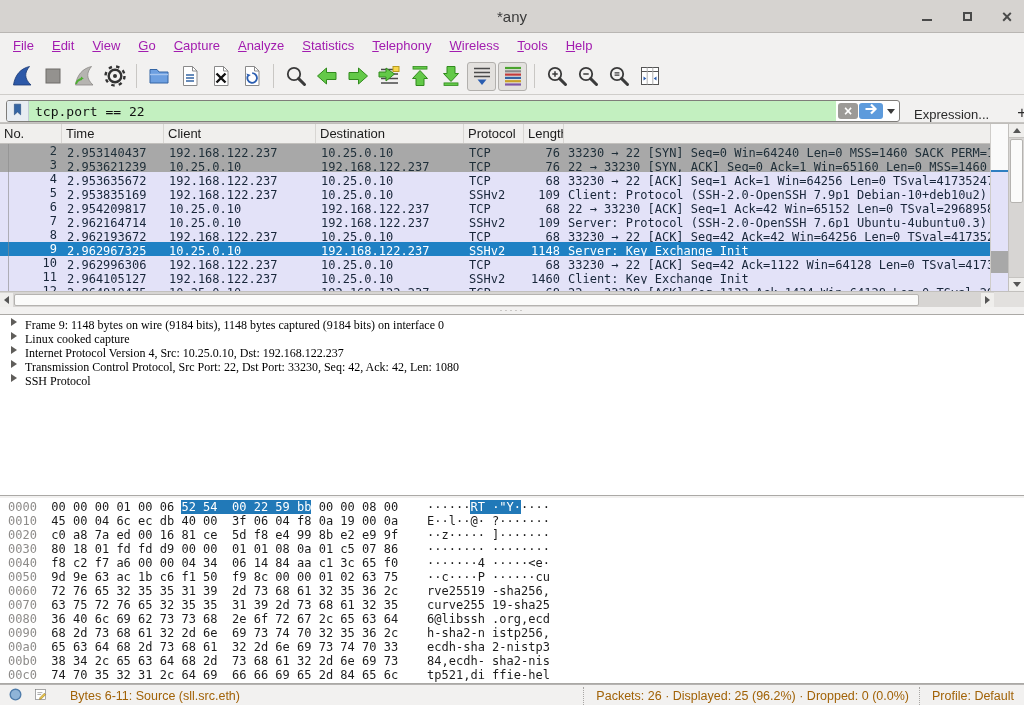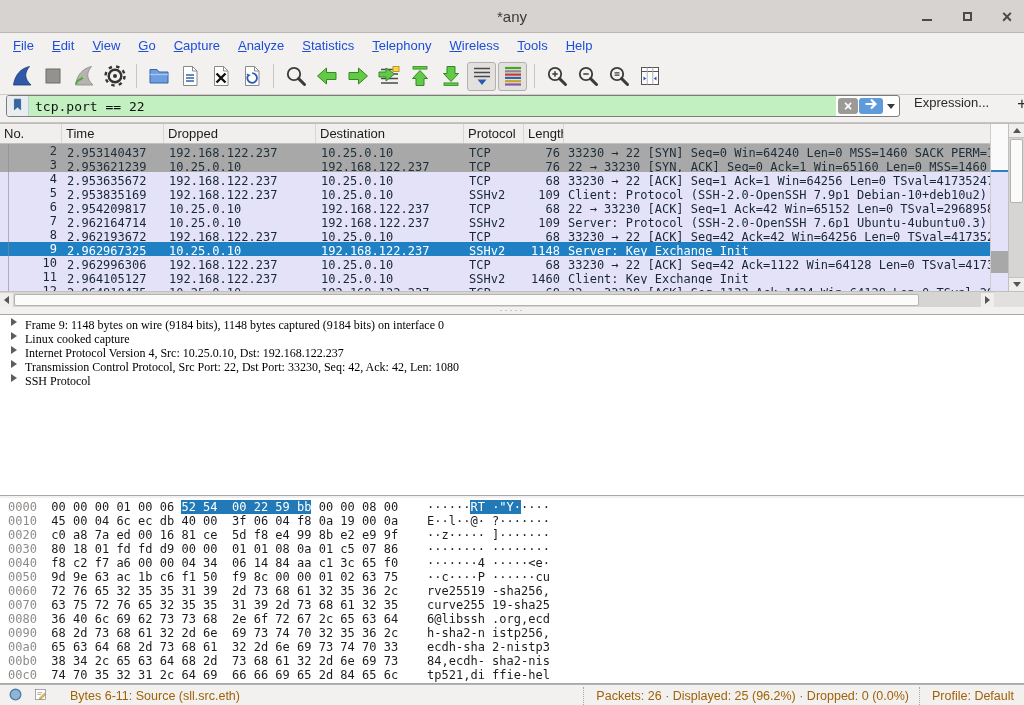--- a/index.html
+++ b/index.html
@@ -13,35 +13,35 @@
               display:flex; align-items:center; position:relative; }
   .title { position:absolute; left:0; right:0; text-align:center; font-size:15px; color:#3a3a3a; }
   .winbtns { position:absolute; right:8px; top:0; height:33px; display:flex; align-items:center; gap:22px; }
   .wbtn { width:18px; height:18px; display:flex; align-items:center; justify-content:center; cursor:default; }
   .min-glyph { width:10px; height:2px; background:#4a4a4a; margin-top:6px; }
   .max-glyph { width:9px; height:9px; border:2px solid #4a4a4a; }
   .close-glyph { font-size:18px; font-weight:bold; color:#4a4a4a; line-height:14px; }
 
   
   .menubar { height:25px; background:#f2f1f0; display:flex; align-items:center; padding-left:4px; }
-  .menu-item { font-size:13px; color:#1d4ed8; padding:3px 9px; }
+  .menu-item { font-size:13px; color:#a21caf; padding:3px 9px; }
   .menu-item u { text-decoration:underline; }
 
   
   .toolbar { height:37px; background:#f2f1f0; border-bottom:1px solid #cfcdca;
              display:flex; align-items:center; padding-left:6px; }
   .tb-btn { width:29px; height:29px; display:flex; align-items:center; justify-content:center;
             border:1px solid transparent; border-radius:3px; margin:0 1px; }
   .tb-btn.pressed { background:#e3e1de; border-color:#b2b0ad; }
   .tb-icon, .tb-icon svg { width:24px; height:24px; display:block; }
   .tb-sep { width:1px; height:24px; background:#c9c7c4; margin:0 6px; }
 
   
   .filterbar { height:28px; background:#f2f1f0; border-bottom:1px solid #c6c4c1;
-               display:flex; align-items:flex-start; padding:0 6px; }
+               display:flex; align-items:flex-end; padding:0 6px; }
   .ffield { flex:0 0 894px; height:22px; border:1px solid #7f7d7a; border-radius:3px;
             background:#fff; display:flex; align-items:stretch; overflow:hidden; }
   .fbookmark { width:22px; background:#e8edf2; border-right:1px solid #c3cdd6;
                display:flex; align-items:center; justify-content:center; }
   .fbookmark svg { width:15px; height:15px; }
   .ftext { flex:1; background:var(--filter-green); font-size:13px; color:#111;
            display:flex; align-items:center; padding-left:6px; }
   .fclear { width:20px; margin:2px 1px 2px 2px; background:#9c9a97; border-radius:3px; color:#fff;
             font-size:14px; font-weight:bold; display:flex; align-items:center; justify-content:center; }
   .fapply { width:24px; margin:2px 0; background:#5d9bdc; border-radius:3px;
@@ -367,21 +367,21 @@
   </div>
   <div class="fexpr">Expression...</div>
   <div class="fsep"></div>
   <div class="fadd">+</div>
 </div>
 
 <div class="plist">
   <div class="pl-header" id="plheader">
       <div class="phc c-no">No.</div>
       <div class="phc c-time">Time</div>
-      <div class="phc c-source">Dropped</div>
+      <div class="phc c-source">Client</div>
       <div class="phc c-dest">Destination</div>
       <div class="phc c-proto">Protocol</div>
       <div class="phc c-len">Length</div>
     </div>
   <div class="pl-rows" id="plrows">
     <div class="conv-line"></div>
   <div class="prow r-gray">
         <div class="phc c-no" style="border-right: none;">2</div>
         <div class="phc c-time" style="border-right: none;">2.953140437</div>
         <div class="phc c-source" style="border-right: none;">192.168.122.237</div>

